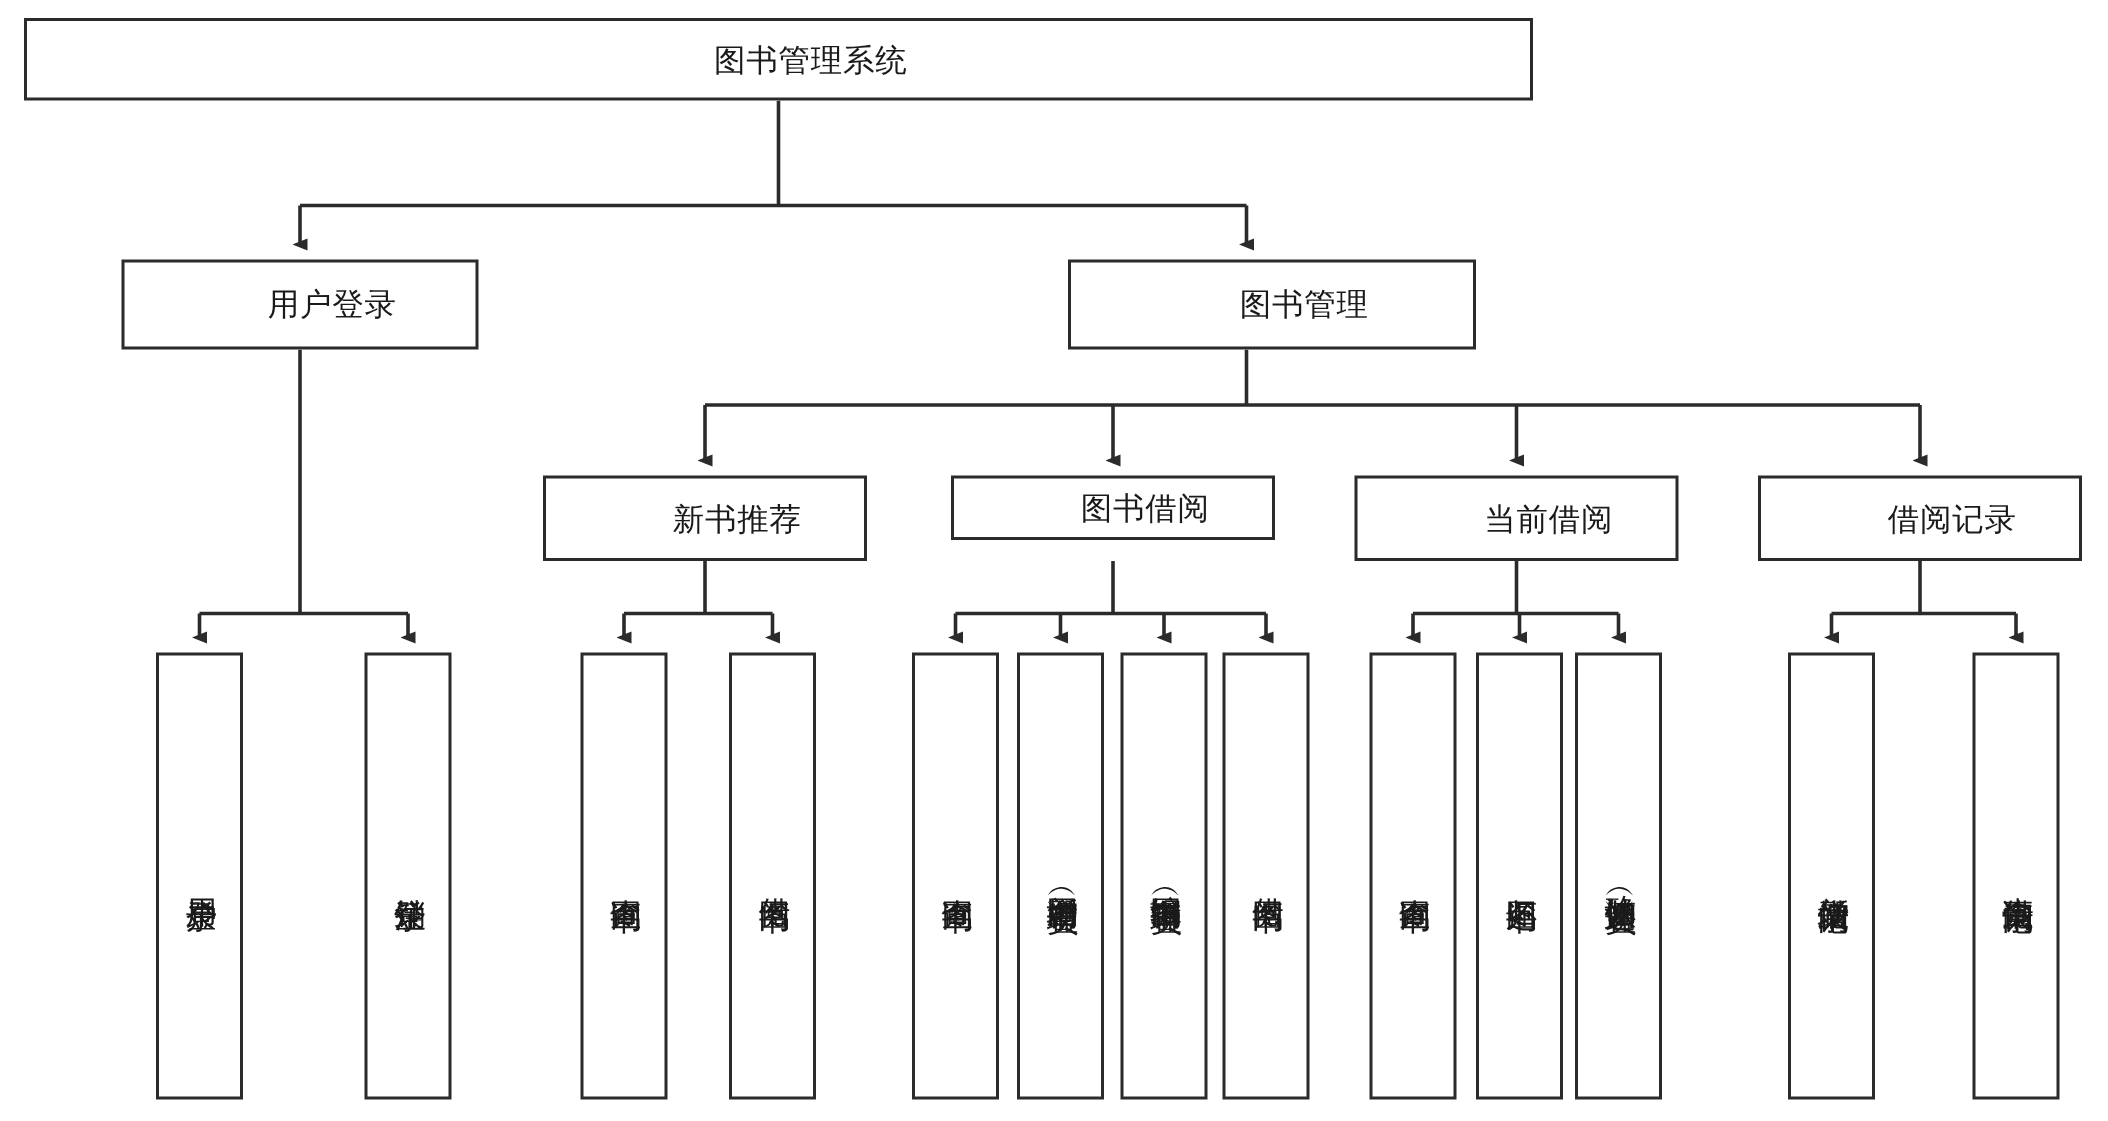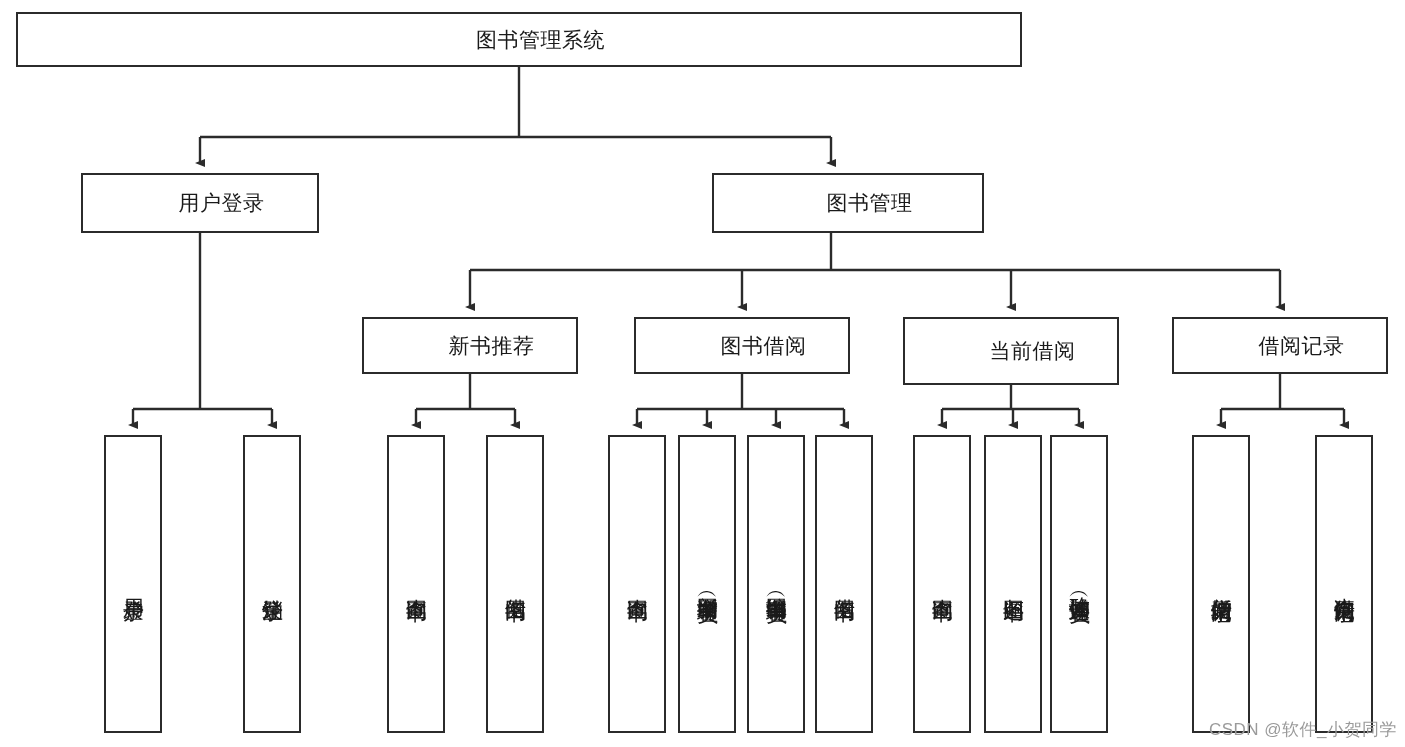--- a/index.html
+++ b/index.html
@@ -119,24 +119,24 @@
       </div>
       <div class="node-box horizontal" style="left: 81px; top: 173px; width: 238px; height: 60px;">
         <span class="node-label">用户登录</span>
       </div>
       <div class="node-box horizontal" style="left: 712px; top: 173px; width: 272px; height: 60px;">
         <span class="node-label">图书管理</span>
       </div>
       <div class="node-box horizontal" style="left: 362px; top: 317px; width: 216px; height: 57px; justify-content: center;">
         <span class="node-label">新书推荐</span>
       </div>
-      <div class="node-box horizontal" style="left: 634px; top: 317px; width: 216px; height: 57px;">
+      <div class="node-box horizontal" style="left: 634px; top: 317px; width: 216px; height: 43px;">
         <span class="node-label">图书借阅</span>
       </div>
-      <div class="node-box horizontal" style="left: 903px; top: 317px; width: 216px; height: 68px;">
+      <div class="node-box horizontal" style="left: 903px; top: 317px; width: 216px; height: 57px;">
         <span class="node-label">当前借阅</span>
       </div>
       <div class="node-box horizontal" style="left: 1172px; top: 317px; width: 216px; height: 57px;">
         <span class="node-label">借阅记录</span>
       </div>
       <div class="node-box vertical" style="left: 104px; top: 435px; width: 58px; height: 298px;">
         <span class="node-label">用户登录</span>
       </div>
       <div class="node-box vertical" style="left: 243px; top: 435px; width: 58px; height: 298px;">
         <span class="node-label">注销登录</span>
@@ -168,14 +168,13 @@
       <div class="node-box vertical" style="left: 1050px; top: 435px; width: 58px; height: 298px;">
         <span class="node-label">确认归还（管理员）</span>
       </div>
       <div class="node-box vertical" style="left: 1192px; top: 435px; width: 58px; height: 298px;">
         <span class="node-label">新增借阅记录</span>
       </div>
       <div class="node-box vertical" style="left: 1315px; top: 435px; width: 58px; height: 298px;">
         <span class="node-label">查询借阅记录</span>
       </div>
     </div>
-  <div id="watermark">CSDN @软件_小贺同学</div>
 </div>
 
 </body></html>

